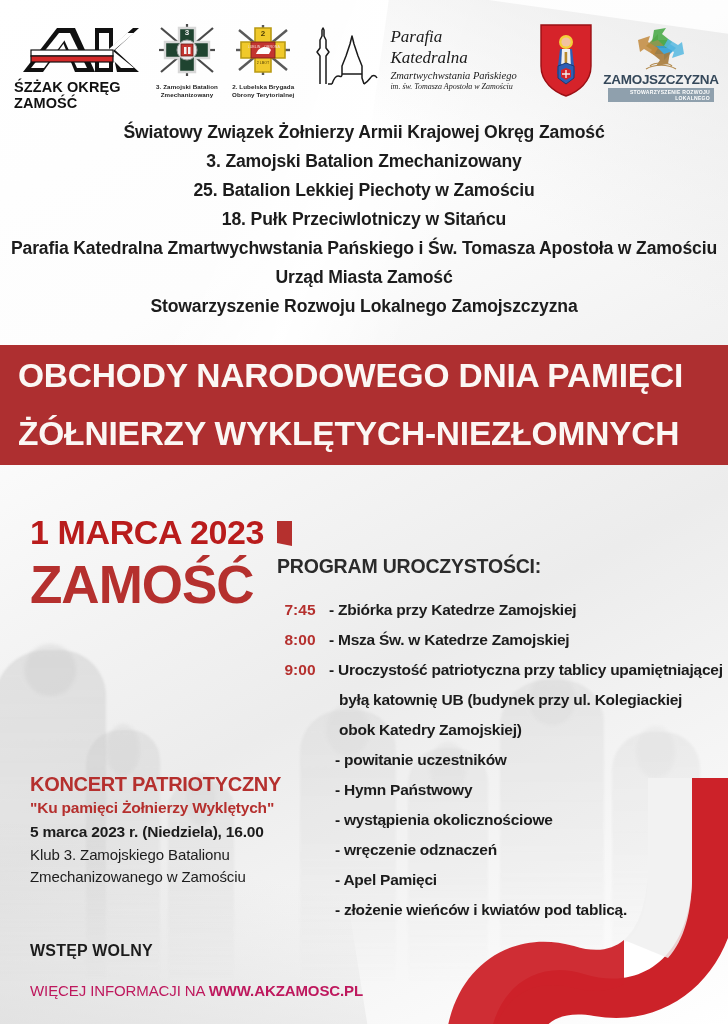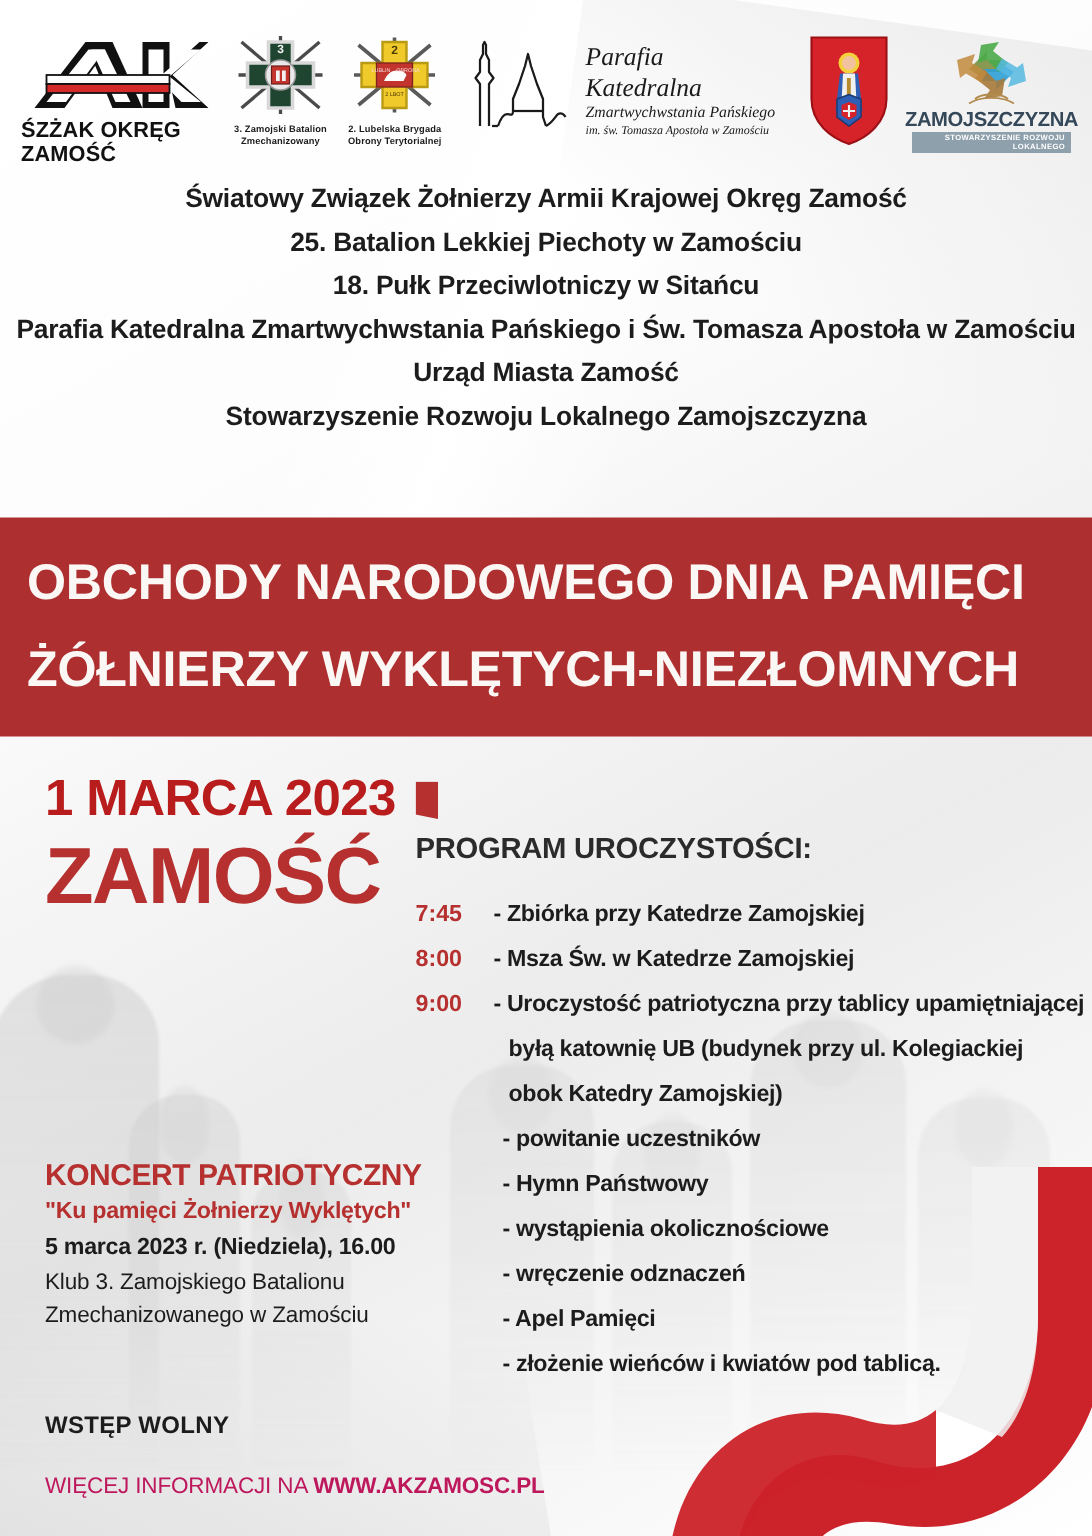--- a/index.html
+++ b/index.html
@@ -103,21 +103,21 @@
     position:absolute; top:118px; left:0; right:0;
     text-align:center; color:#1c1c1c;
   }
   .organizers div {
     font-size:17.6px; font-weight:bold; line-height:29px;
     letter-spacing:-.15px;
   }
 
   
   .banner {
-    position:absolute; left:0; right:0; top:345px; height:146px;
+    position:absolute; left:0; right:0; top:345px; height:120px;
     background:#ae2f30;
     display:flex; flex-direction:column; justify-content:center;
     padding-left:18px;
   }
   .banner div {
     color:#fbf7f4; font-size:33.5px; font-weight:bold;
     line-height:58px; letter-spacing:-.2px; white-space:nowrap;
   }
 
   
@@ -171,21 +171,21 @@
     font-size:19.5px; font-weight:bold; color:#2b2b2b; letter-spacing:-.2px;
   }
 
   .prog-list { margin-top:17px; }
   .prog-row {
     display:flex; align-items:baseline; gap:6px;
     line-height:30px; white-space:nowrap;
   }
   .prog-time {
     font-size:15.5px; font-weight:bold; color:#b5302e;
-    width:46px; text-align:left; flex:none;
+    width:46px; text-align:center; flex:none;
   }
   .prog-text { font-size:15.5px; font-weight:bold; color:#1c1c1c; letter-spacing:-.25px; }
   .prog-row.cont .prog-time { visibility:hidden; }
   .prog-row.cont .prog-text { padding-left:10px; }
   .prog-row.bullet .prog-text { padding-left:6px; }
 </style>
 </head>
 <body>
 
 <div id="poster">
@@ -350,20 +350,21 @@
         </g>
         <path d="M22 44 C26 40 40 40 44 44 M18 47 C26 42 40 42 48 47" stroke="#b38b4f" stroke-width="1.2" fill="none"></path>
       </svg>
       <div class="zam-word">ZAMOJSZCZYZNA</div>
       <div class="zam-sub">STOWARZYSZENIE ROZWOJU LOKALNEGO</div>
     </div>
   </div>
 
   <div class="organizers">
     <div>Światowy Związek Żołnierzy Armii Krajowej Okręg Zamość</div>
+    <div>3. Zamojski Batalion Zmechanizowany</div>
     <div>25. Batalion Lekkiej Piechoty w Zamościu</div>
     <div>18. Pułk Przeciwlotniczy w Sitańcu</div>
     <div>Parafia Katedralna Zmartwychwstania Pańskiego i Św. Tomasza Apostoła w Zamościu</div>
     <div>Urząd Miasta Zamość</div>
     <div>Stowarzyszenie Rozwoju Lokalnego Zamojszczyzna</div>
   </div>
 
   <div class="banner">
     <div>OBCHODY NARODOWEGO DNIA PAMIĘCI</div>
     <div>ŻÓŁNIERZY  WYKLĘTYCH-NIEZŁOMNYCH</div>

